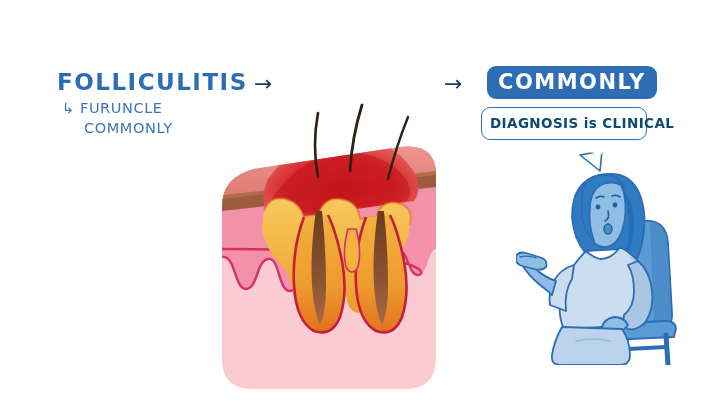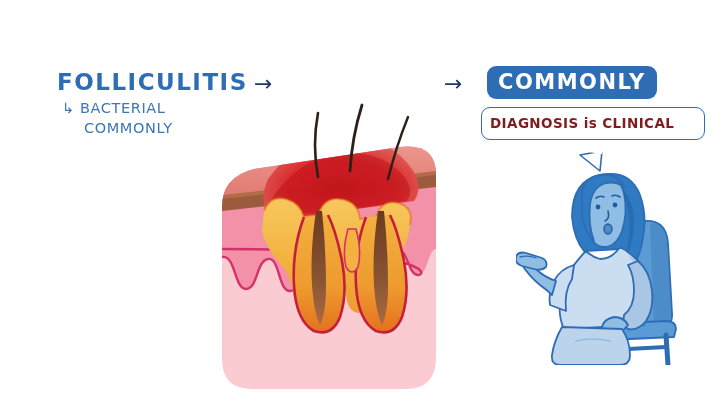--- a/index.html
+++ b/index.html
@@ -68,27 +68,27 @@
     letter-spacing: 0.6px;
     font-family: "DejaVu Sans", sans-serif;
   }
   #subnote .l1 { display:block; padding-left: 0px; }
   #subnote .l2 { display:block; padding-left: 22px; }
 
   
   #speech-bubble {
     position: absolute;
     left: 481px; top: 60px;
-    width: 224px;
+    width: 166px;
     box-sizing: border-box;
     border: 1.6px solid #2E6DB4;
     border-radius: 9px;
     background: #ffffff;
     padding: 6px 7px 7px 8px;
-    color: #7f1d1d;
+    color: #0c4a6e;
     font-size: 13.5px;
     line-height: 1.35;
     letter-spacing: 0.4px;
     font-family: "DejaVu Sans", sans-serif;
     z-index: 6;
   }
   #speech-bubble .bl1 { display:block; font-weight: bold; white-space: nowrap; }
   #speech-bubble .bl2 { display:block; padding-left: 18px; white-space: nowrap; }
   #bubble-tail {
     position: absolute;
@@ -121,21 +121,21 @@
   <div class="term" id="term-folliculitis">FOLLICULITIS</div>
 
   <div class="flow-arrow" id="arrow-1">→</div>
 
 
   <div class="flow-arrow" id="arrow-2">→</div>
 
   <div id="badge-carbuncle">COMMONLY</div>
 
   <div id="subnote">
-    <span class="l1">↳ BACTERIAL</span>
+    <span class="l1">↳ FURUNCLE</span>
     <span class="l2">COMMONLY</span>
   </div>
 
   <div id="speech-bubble">
     <span class="bl1">DIAGNOSIS is CLINICAL</span>
   </div>
 
   <svg id="bubble-tail" viewBox="0 0 26 22">
     <path d="M24,0 L22,20 L2,4 Z" fill="#ffffff" stroke="#2E6DB4" stroke-width="1.6" stroke-linejoin="round"></path>
     <path d="M3,0 L25,0 L24,3 Z" fill="#ffffff" stroke="none"></path>

